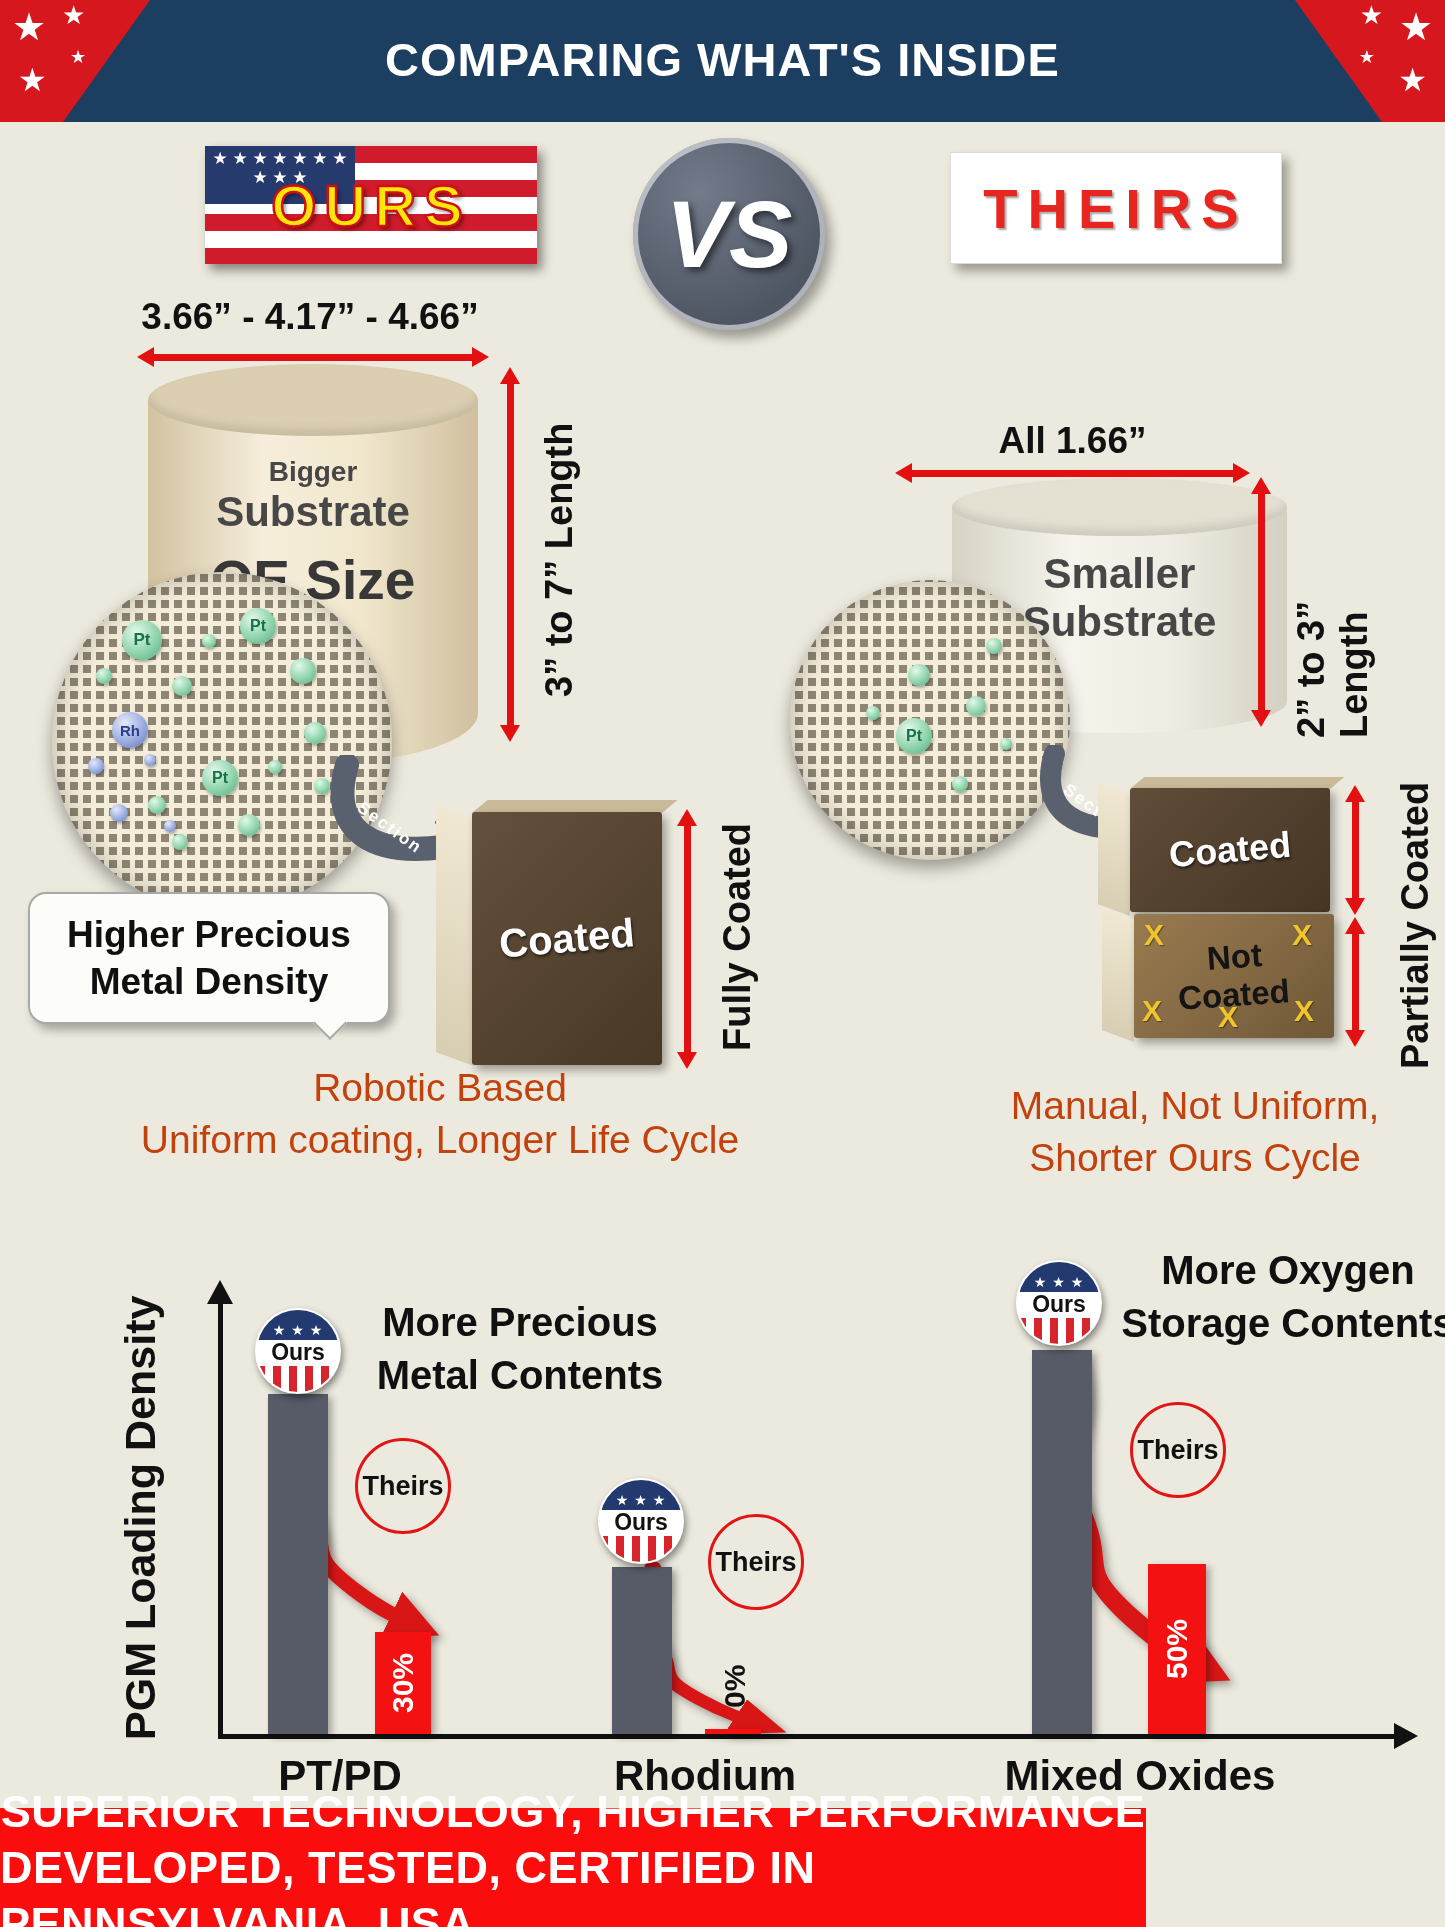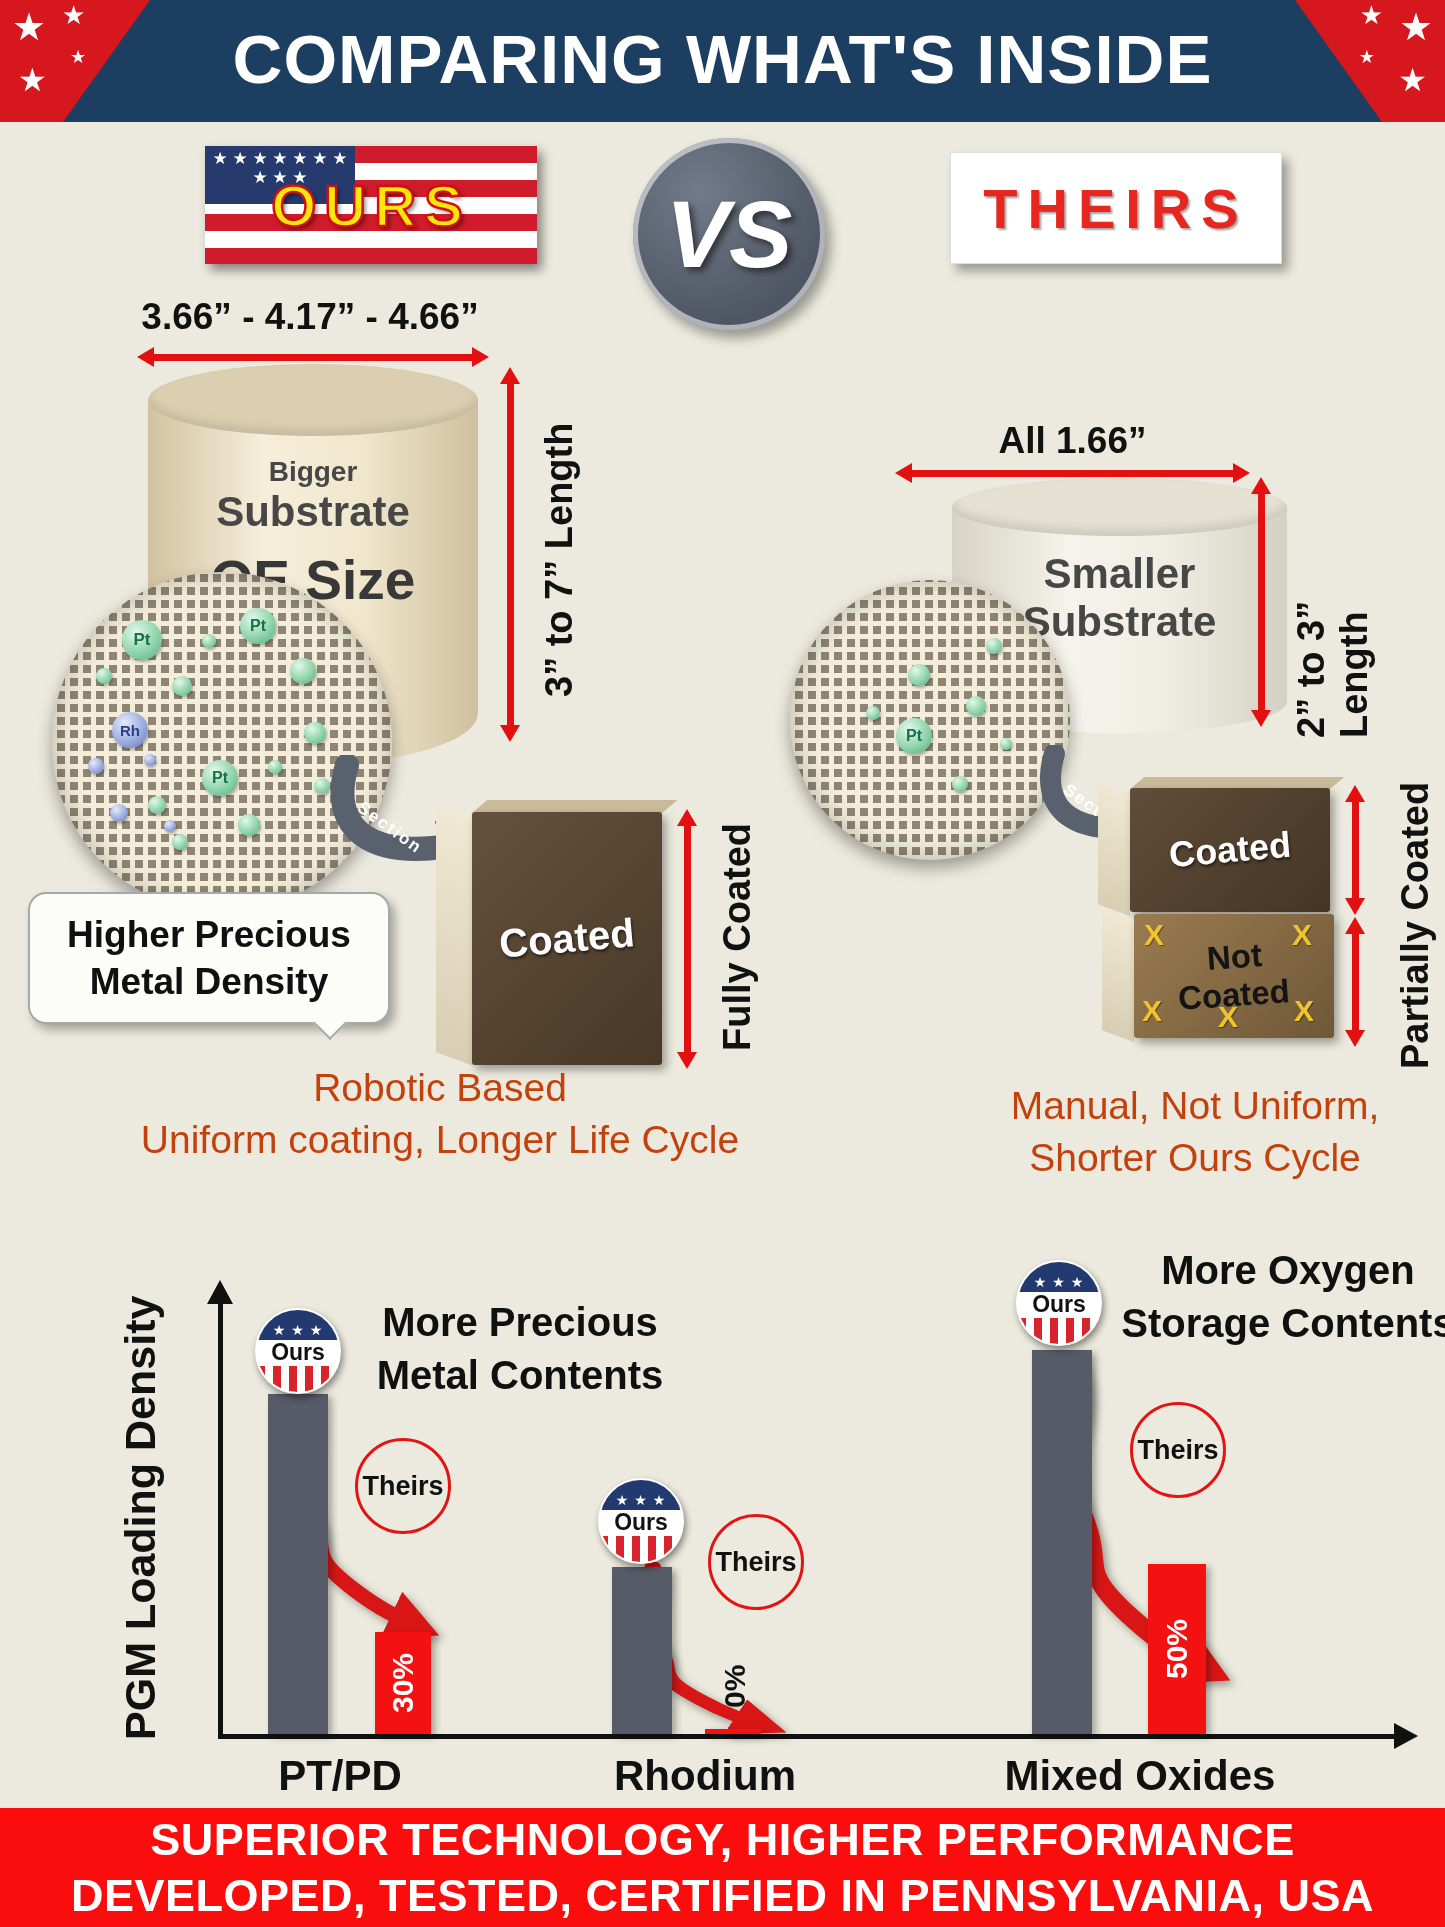--- a/index.html
+++ b/index.html
@@ -3,21 +3,21 @@
 <meta charset="utf-8">
 <style>
   * { margin:0; padding:0; box-sizing:border-box; }
   html,body { background:#d8d6cc; }
   body { font-family:"Liberation Sans", sans-serif; }
   #page { position:relative; width:1445px; height:1927px; background:#ecead f; background:#eceade; overflow:hidden; margin:0 auto; }
 
   
   #hdr { position:absolute; left:0; top:0; width:1445px; height:122px; background:#1c3e60; }
   #hdr .title { position:absolute; left:0; top:0; width:100%; text-align:center; line-height:120px;
-    font-size:69px; font-weight:bold; color:#fff; letter-spacing:1px; }
+    font-size:47px; font-weight:bold; color:#fff; letter-spacing:1px; }
   .corner { position:absolute; top:0; width:150px; height:122px; background:#d6171d; }
   .corner.L { left:0; clip-path:polygon(0 0,100% 0,42% 100%,0 100%); }
   .corner.R { right:0; clip-path:polygon(0 0,100% 0,100% 100%,58% 100%); }
   .cstar { position:absolute; color:#fff; line-height:1; }
 
   
   .flagbadge { position:absolute; left:205px; top:146px; width:332px; height:118px;
     background:repeating-linear-gradient(180deg,#cf1b2b 0 17px,#ffffff 17px 34px);
     box-shadow:5px 6px 10px rgba(0,0,0,.45); }
   .canton { position:absolute; left:0; top:0; width:150px; height:58px; background:#263a6e;
@@ -102,21 +102,21 @@
   .roundel .rb { position:absolute; left:0; right:0; bottom:0; height:32%;
     background:repeating-linear-gradient(90deg,#d6252c 0 8px,#fff 8px 16px); }
   .tcirc { position:absolute; width:96px; height:96px; border:3px solid #e21414; border-radius:50%;
     display:flex; align-items:center; justify-content:center; font-size:27px; font-weight:bold; color:#111; }
   .ann { position:absolute; text-align:center; }
   .ann div { font-size:40px; font-weight:800; color:#101010; line-height:53px; }
   .cat { position:absolute; text-align:center; font-size:42px; font-weight:600; color:#111; }
   .decline { position:absolute; filter:drop-shadow(4px 4px 4px rgba(0,0,0,.35)); }
 
   
-  #ftr { position:absolute; left:0; bottom:0; width:1445px; height:119px; background:#fb0d0d;
+  #ftr { position:absolute; left:0; bottom:0; width:1146px; height:119px; background:#fb0d0d;
     display:flex; flex-direction:column; align-items:center; justify-content:center; }
   #ftr div { color:#fff; font-weight:800; font-size:45px; line-height:56px; letter-spacing:0.5px; }
 </style>
 </head>
 <body>
 
 <div id="page">
 
   <svg width="0" height="0" style="position:absolute">
     <defs>

